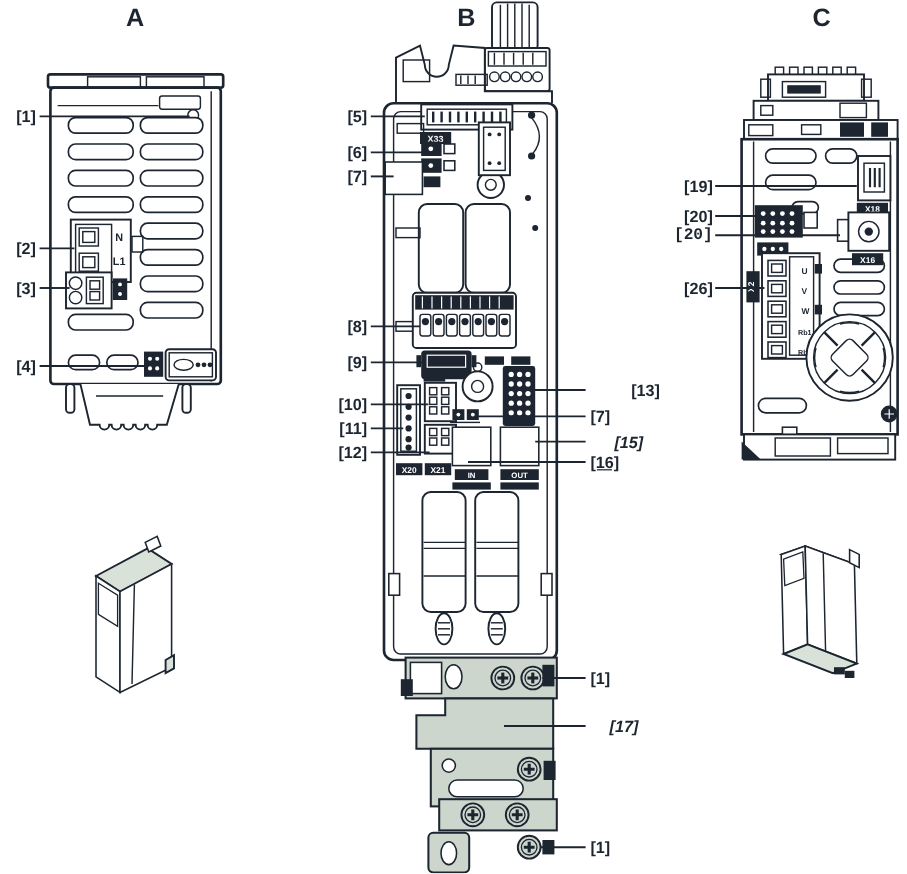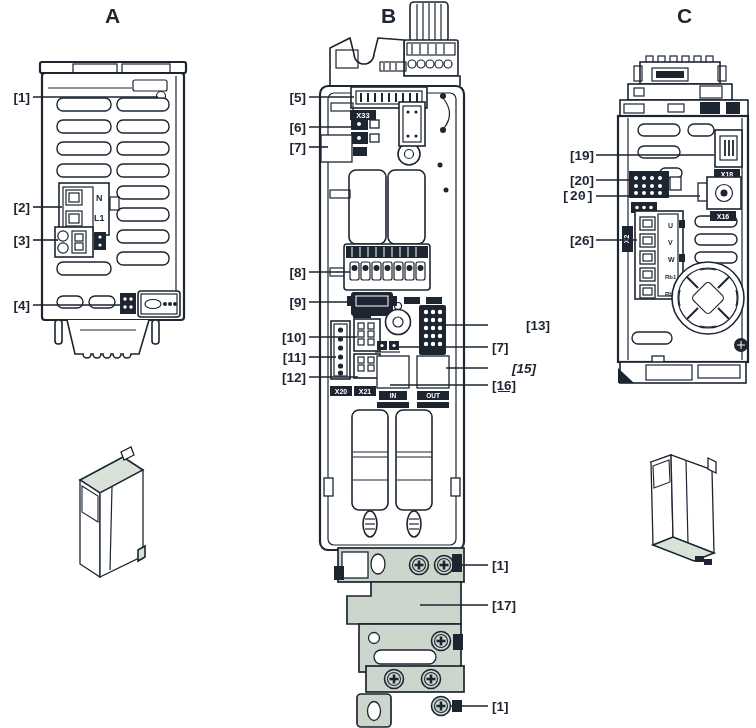--- a/index.html
+++ b/index.html
@@ -561,21 +561,21 @@
 <div class="callout r" style="left:270px;top:294px;width:36px;">[9]</div>
 <div class="callout r" style="left:270px;top:329px;width:36px;">[10]</div>
 <div class="callout r" style="left:270px;top:349px;width:36px;">[11]</div>
 <div class="callout r" style="left:270px;top:369px;width:36px;">[12]</div>
 
 <div class="callout" style="left:492px;top:317px;width:40px;margin-left:34px;">[13]</div>
 <div class="callout" style="left:492px;top:339px;width:40px;">[7]</div>
 <div class="callout" style="left:512px;top:360px;width:40px;font-style:italic;">[15]</div>
 <div class="callout" style="left:492px;top:377px;width:40px;text-decoration:underline;">[16]</div>
 <div class="callout" style="left:492px;top:557px;width:40px;">[1]</div>
-<div class="callout" style="left:492px;top:597px;width:40px;">[17]</div>
+<div class="callout" style="left:508px;top:597px;width:40px;font-style:italic;">[17]</div>
 <div class="callout" style="left:492px;top:698px;width:40px;">[1]</div>
 
 <div class="callout r" style="left:560px;top:147px;width:34px;">[19]</div>
 <div class="callout r" style="left:560px;top:172px;width:34px;">[20]</div>
 <div class="callout r" style="left:560px;top:188px;width:34px;font-family:Liberation Mono, monospace;">[20]</div>
 <div class="callout r" style="left:560px;top:232px;width:34px;">[26]</div>
 
 </div>
 
 </body></html>

